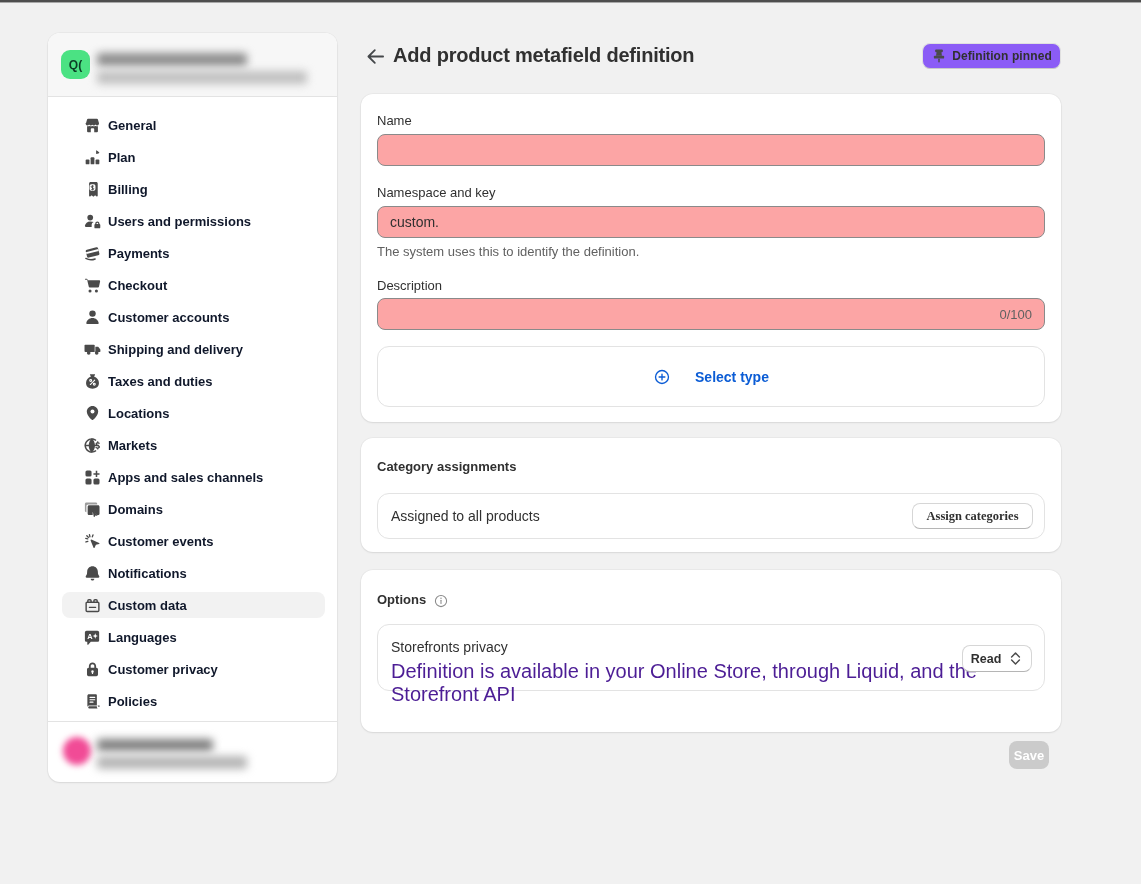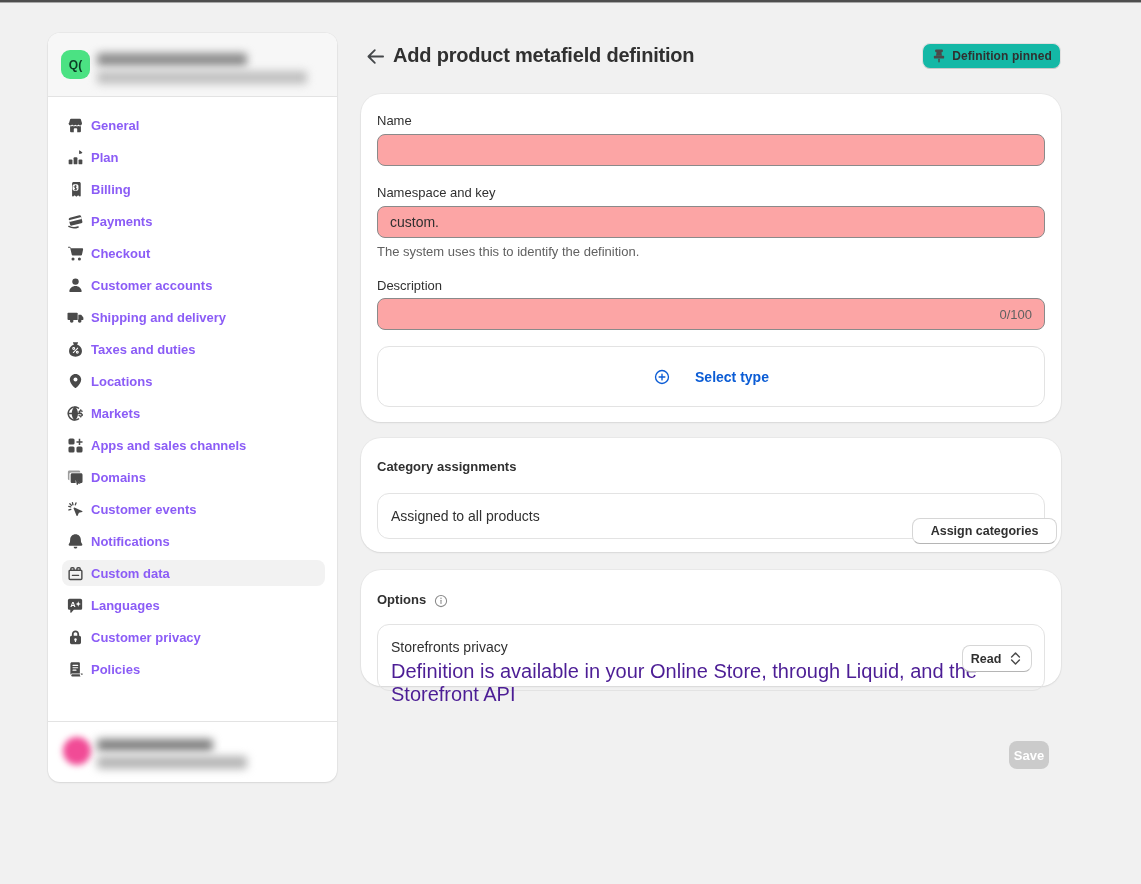--- a/index.html
+++ b/index.html
@@ -6,36 +6,36 @@
 html,body { width:1141px; height:884px; background:#f1f1f1; font-family:"Liberation Sans", sans-serif; overflow:hidden; position:relative; }
 .topbar { position:absolute; left:0; top:0; width:1141px; height:3px; background:linear-gradient(#4e4e4e 0 2px, #a8a8a8 2px 3px); }
 .abs { position:absolute; }
 
 .sidebar { position:absolute; left:48px; top:33px; width:289px; height:749px; background:#ffffff; border-radius:12px; box-shadow:0 1px 2px rgba(0,0,0,0.08), 0 0 0 1px rgba(0,0,0,0.03); overflow:hidden; }
 .sb-head { position:absolute; left:0; top:0; width:289px; height:64px; background:#f7f7f7; border-bottom:1px solid #e3e3e3; }
 .sb-avatar { position:absolute; left:13px; top:17px; width:29px; height:29px; border-radius:9px; background:#4be283; color:#0c3e26; font-size:12px; font-weight:700; display:flex; align-items:center; justify-content:center; }
 .blur1 { position:absolute; left:49px; top:20px; width:150px; height:13px; background:#8c8c8c; border-radius:3px; filter:blur(4px); }
 .blur2 { position:absolute; left:49px; top:38px; width:210px; height:13px; background:#c0c0c0; border-radius:3px; filter:blur(4px); }
 .menu { position:absolute; left:0; top:76px; width:289px; }
-.mi { position:relative; height:32px; display:flex; align-items:center; padding-left:19px; color:#8b5cf6; font-size:13px; font-weight:600; }
+.mi { position:relative; height:32px; display:flex; align-items:center; padding-left:36px; color:#0f172a; font-size:13px; font-weight:600; }
 .mi .ic { width:20px; height:20px; margin-left:-2px; margin-right:6px; flex:0 0 20px; display:flex; align-items:center; justify-content:center; position:relative; z-index:1; }
 .mi .lbl { position:relative; z-index:1; }
 .mi .hl { position:absolute; left:14px; right:12px; top:3px; bottom:3px; background:#f2f2f2; border-radius:8px; z-index:0; }
 .sb-divider { position:absolute; left:0; top:688px; width:289px; border-top:1px solid #e3e3e3; }
 .sb-foot-avatar { position:absolute; left:15px; top:704px; width:28px; height:28px; border-radius:50%; background:#f14b96; filter:blur(3px); }
 .fblur1 { position:absolute; left:49px; top:706px; width:116px; height:12px; background:#7d7d7d; border-radius:3px; filter:blur(4px); }
 .fblur2 { position:absolute; left:49px; top:723px; width:150px; height:13px; background:#b5b5b5; border-radius:3px; filter:blur(4px); }
 
 .backbtn { position:absolute; left:364px; top:46px; width:21px; height:21px; }
 .title { position:absolute; left:393px; top:44px; font-size:20px; font-weight:700; color:#303030; letter-spacing:-0.2px; }
-.pinned { position:absolute; left:922px; top:43px; width:139px; height:26px; background:#14b8a6; border:1px solid #e0e0e0; border-bottom-color:#c9c9c9; border-radius:8px; display:flex; align-items:center; justify-content:center; gap:5px; font-size:12px; font-weight:700; color:#303030; letter-spacing:0.1px; }
-.card { position:absolute; left:361px; width:700px; background:#ffffff; border-radius:20px; box-shadow:0 1px 2px rgba(0,0,0,0.08), 0 0 0 1px rgba(0,0,0,0.03); }
+.pinned { position:absolute; left:922px; top:43px; width:139px; height:26px; background:#8b5cf6; border:1px solid #e0e0e0; border-bottom-color:#c9c9c9; border-radius:8px; display:flex; align-items:center; justify-content:center; gap:5px; font-size:12px; font-weight:700; color:#303030; letter-spacing:0.1px; }
+.card { position:absolute; left:361px; width:700px; background:#ffffff; border-radius:12px; box-shadow:0 1px 2px rgba(0,0,0,0.08), 0 0 0 1px rgba(0,0,0,0.03); }
 .card1 { top:94px; height:328px; }
 .card2 { top:438px; height:114px; }
-.card3 { top:570px; height:116px;padding-left:36px; }
+.card3 { top:570px; height:162px;padding-left:36px; }
 .label { position:absolute; left:16px; font-size:13px; color:#303030; }
 .input { position:absolute; left:16px; width:668px; height:32px; background:#fca5a5; border:1px solid #8a8a8a; border-radius:8px; font-size:14px; color:#303030; display:flex; align-items:center; padding:0 12px; }
 .helper { position:absolute; left:16px; font-size:13px; color:#616161; }
 .selectbox { position:absolute; left:16px; top:252px; width:668px; height:61px; border:1px solid #e3e3e3; border-radius:12px; display:flex; align-items:center; justify-content:center; gap:24px; color:#0b5cd5; font-size:14px; font-weight:700; }
 .h2 { position:absolute; left:16px; font-size:13px; font-weight:700; color:#303030; }
 .innerbox { position:absolute; left:16px; width:668px; border:1px solid #e3e3e3; border-radius:12px; }
 .btn { background:#ffffff; border:1px solid #d6d6d6; border-bottom-color:#b5b5b5; border-radius:8px; font-size:13px; font-weight:600; color:#303030; display:flex; align-items:center; justify-content:center; font-family:"Liberation Sans", sans-serif; }
 .save { position:absolute; left:1009px; top:741px; width:40px; height:28px; background:#cbcbcb; border-radius:8px; color:#ffffff; font-size:13px; font-weight:700; display:flex; align-items:center; justify-content:center; }
 </style>
 </head>
@@ -74,20 +74,30 @@
           <svg width="19" height="19" viewBox="0 0 20 20">
             <path fill="#4a4a4a" d="M6 2.2h8c.8 0 1.5.7 1.5 1.5v13c0 .6-.7 1-1.2.6l-1.1-.9c-.2-.2-.5-.2-.7 0l-1.2 1c-.2.2-.5.2-.7 0l-1.2-1c-.2-.2-.5-.2-.7 0l-1.1.9c-.5.4-1.2 0-1.2-.6v-13c0-.8.7-1.5 1.6-1.5z"></path>
             <rect x="6.9" y="4.6" width="6.2" height="6.8" rx="1.8" fill="#fff"></rect>
             <g stroke="#4a4a4a" fill="none" stroke-width="1">
               <path d="M10 5.6v4.8"></path>
               <path d="M11.4 6.8c-.3-.4-.8-.7-1.4-.7-.8 0-1.4.4-1.4 1s.6.9 1.4 1.1c.8.2 1.4.5 1.4 1.1s-.6 1-1.4 1c-.6 0-1.1-.3-1.4-.7"></path>
             </g>
           </svg>
         </span>
         <span class="lbl">Billing</span>
+      </div>
+      <div class="mi">
+        <span class="ic">
+          <svg width="19" height="19" viewBox="0 0 20 20">
+            <circle cx="7.6" cy="5.9" r="3" fill="#4a4a4a"></circle>
+            <path fill="#4a4a4a" d="M7.6 9.9c-2.9 0-5.2 2-5.6 4.7-.1.6.4 1.1 1 1.1h6.1v-2.2c0-1.4.9-2.6 2.2-3-.9-.4-2.2-.6-3.7-.6z"></path>
+            <path fill="#4a4a4a" d="M12.9 12.6v-.5c0-1.2 1-2.2 2.2-2.2s2.2 1 2.2 2.2v.5c.5.1.9.5.9 1v2.6c0 .6-.4 1-1 1h-4.2c-.6 0-1-.4-1-1v-2.6c0-.5.4-.9.9-1zm1.3-.1h1.8v-.4c0-.5-.4-.9-.9-.9s-.9.4-.9.9z"></path>
+          </svg>
+        </span>
+        <span class="lbl">Users and permissions</span>
       </div>
       <div class="mi">
         <span class="ic">
           <svg width="19" height="19" viewBox="0 0 20 20">
             <g transform="rotate(-14 10 9)">
               <rect x="3.4" y="4.6" width="13.4" height="8.6" rx="1.6" fill="#4a4a4a"></rect>
               <rect x="3.4" y="6.9" width="13.4" height="2" fill="#fff"></rect>
             </g>
             <path fill="none" stroke="#4a4a4a" stroke-width="1.5" stroke-linecap="round" d="M3 15.2c2.8 1.6 6.5 1.8 9.8.6"></path>
           </svg>
@@ -284,21 +294,21 @@
         <path d="M10 6.8v6.4M6.8 10h6.4" stroke-linecap="round"></path>
       </svg>
     <span>Select type</span>
   </div>
 </div>
 
 <div class="card card2">
   <div class="h2" style="top:21px;">Category assignments</div>
   <div class="innerbox" style="top:55px; height:46px;"></div>
   <div class="abs" style="left:30px; top:70px; font-size:14px; color:#303030;">Assigned to all products</div>
-  <div class="btn abs" style="left:551px; top:80px; width:145px; height:26px; font-size:12.5px;">Assign categories</div>
+  <div class="btn abs" style="left:551px; top:65px; width:121px; height:26px; font-size:12.5px;font-family:Liberation Serif, serif;">Assign categories</div>
 </div>
 
 <div class="card card3">
   <div class="h2" style="top:22px;">Options</div>
   <svg class="abs" style="left:73px; top:24px;" width="14" height="14" viewBox="0 0 20 20" fill="none" stroke="#8a8a8a" stroke-width="1.5">
       <circle cx="10" cy="10" r="8"></circle>
       <path d="M10 9v4.5" stroke-linecap="round"></path>
       <circle cx="10" cy="6" r="1" fill="#8a8a8a" stroke="none"></circle>
     </svg>
   <div class="innerbox" style="top:54px; height:67px;"></div>

